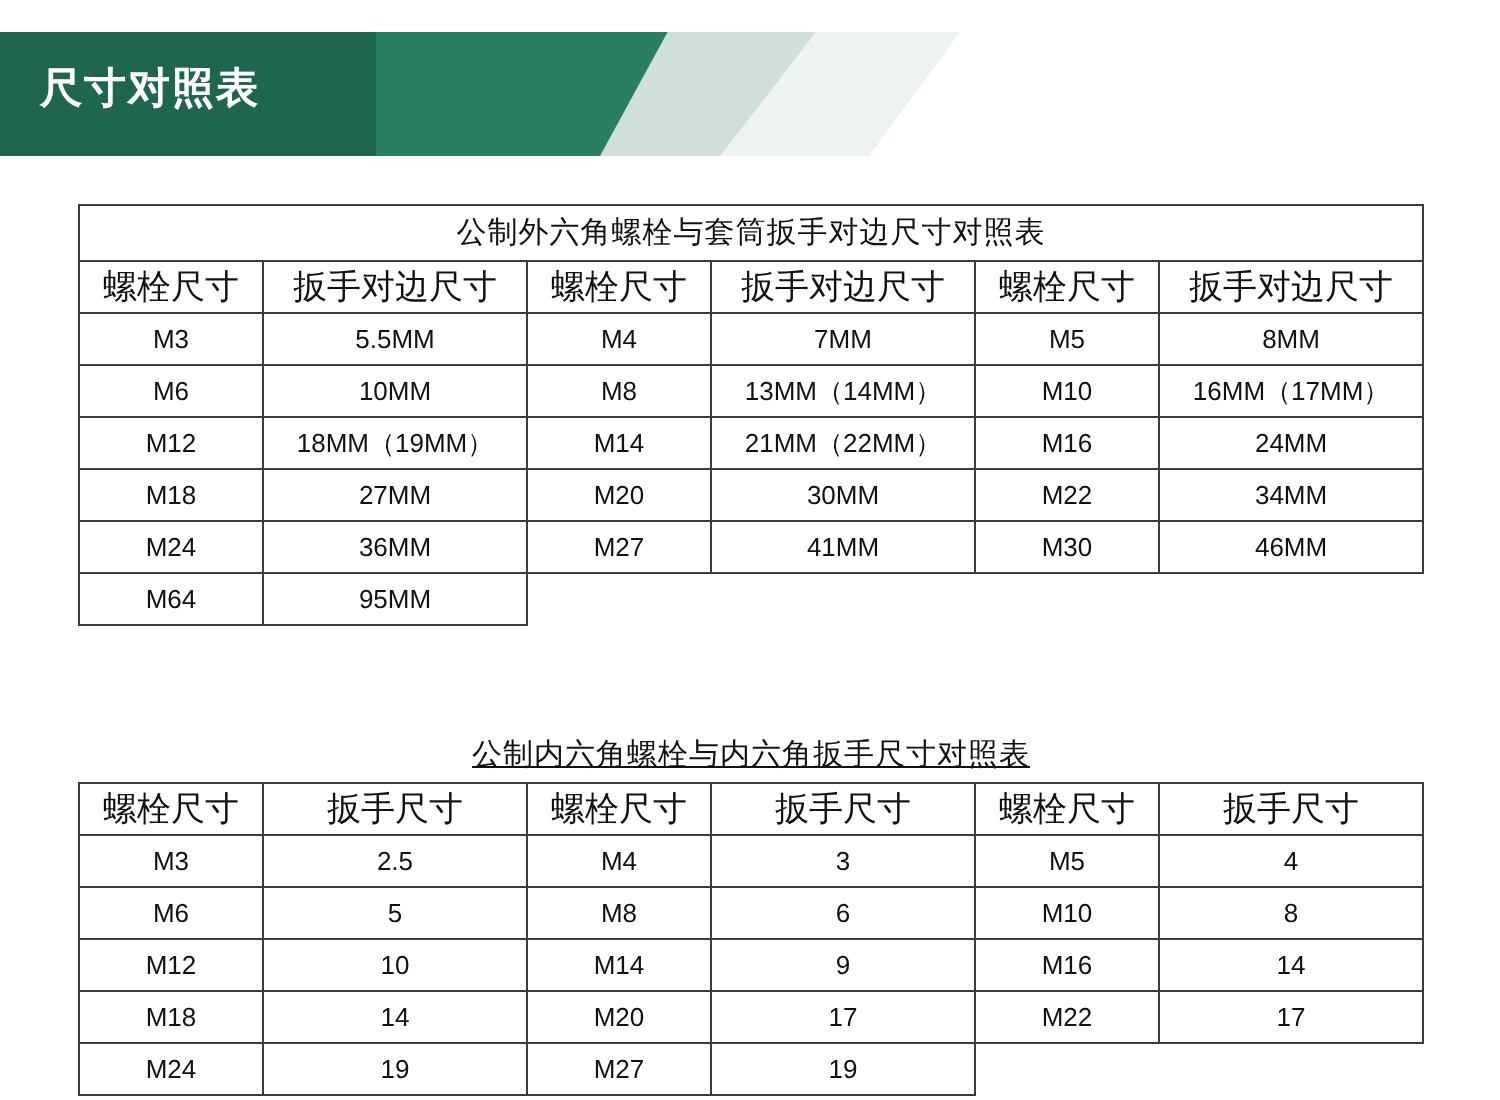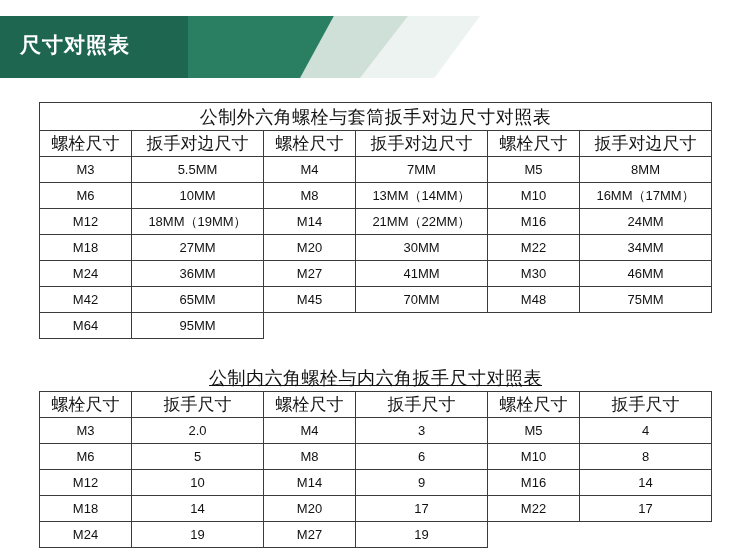--- a/index.html
+++ b/index.html
@@ -91,21 +91,21 @@
     height: 25px;
     text-align: center;
     vertical-align: middle;
     font-size: 13px;
     color: #111111;
     padding: 0 2px;
     white-space: nowrap;
     overflow: hidden;
   }
   table.spec td.title {
-    font-size: 18px;
+    font-size: 15px;
     height: 27px;
     letter-spacing: 0.5px;
   }
   table.spec td.hdr {
     font-size: 17px;
   }
   table.spec td.empty {
     border: none;
     text-decoration: underline;
   }
@@ -185,28 +185,20 @@
         </tr>
         <tr>
           <td>M24</td>
           <td>36MM</td>
           <td>M27</td>
           <td>41MM</td>
           <td>M30</td>
           <td>46MM</td>
         </tr>
         <tr>
-          <td>M42</td>
-          <td>65MM</td>
-          <td>M45</td>
-          <td>70MM</td>
-          <td>M48</td>
-          <td>75MM</td>
-        </tr>
-        <tr>
           <td>M64</td>
           <td>95MM</td>
           <td class="empty"></td>
           <td class="empty"></td>
           <td class="empty"></td>
           <td class="empty"></td>
         </tr>
       </tbody>
     </table>
   </div>
@@ -228,21 +220,21 @@
         <tr>
           <td class="hdr">螺栓尺寸</td>
           <td class="hdr">扳手尺寸</td>
           <td class="hdr">螺栓尺寸</td>
           <td class="hdr">扳手尺寸</td>
           <td class="hdr">螺栓尺寸</td>
           <td class="hdr">扳手尺寸</td>
         </tr>
         <tr>
           <td>M3</td>
-          <td>2.0</td>
+          <td>2.5</td>
           <td>M4</td>
           <td>3</td>
           <td>M5</td>
           <td>4</td>
         </tr>
         <tr>
           <td>M6</td>
           <td>5</td>
           <td>M8</td>
           <td>6</td>

